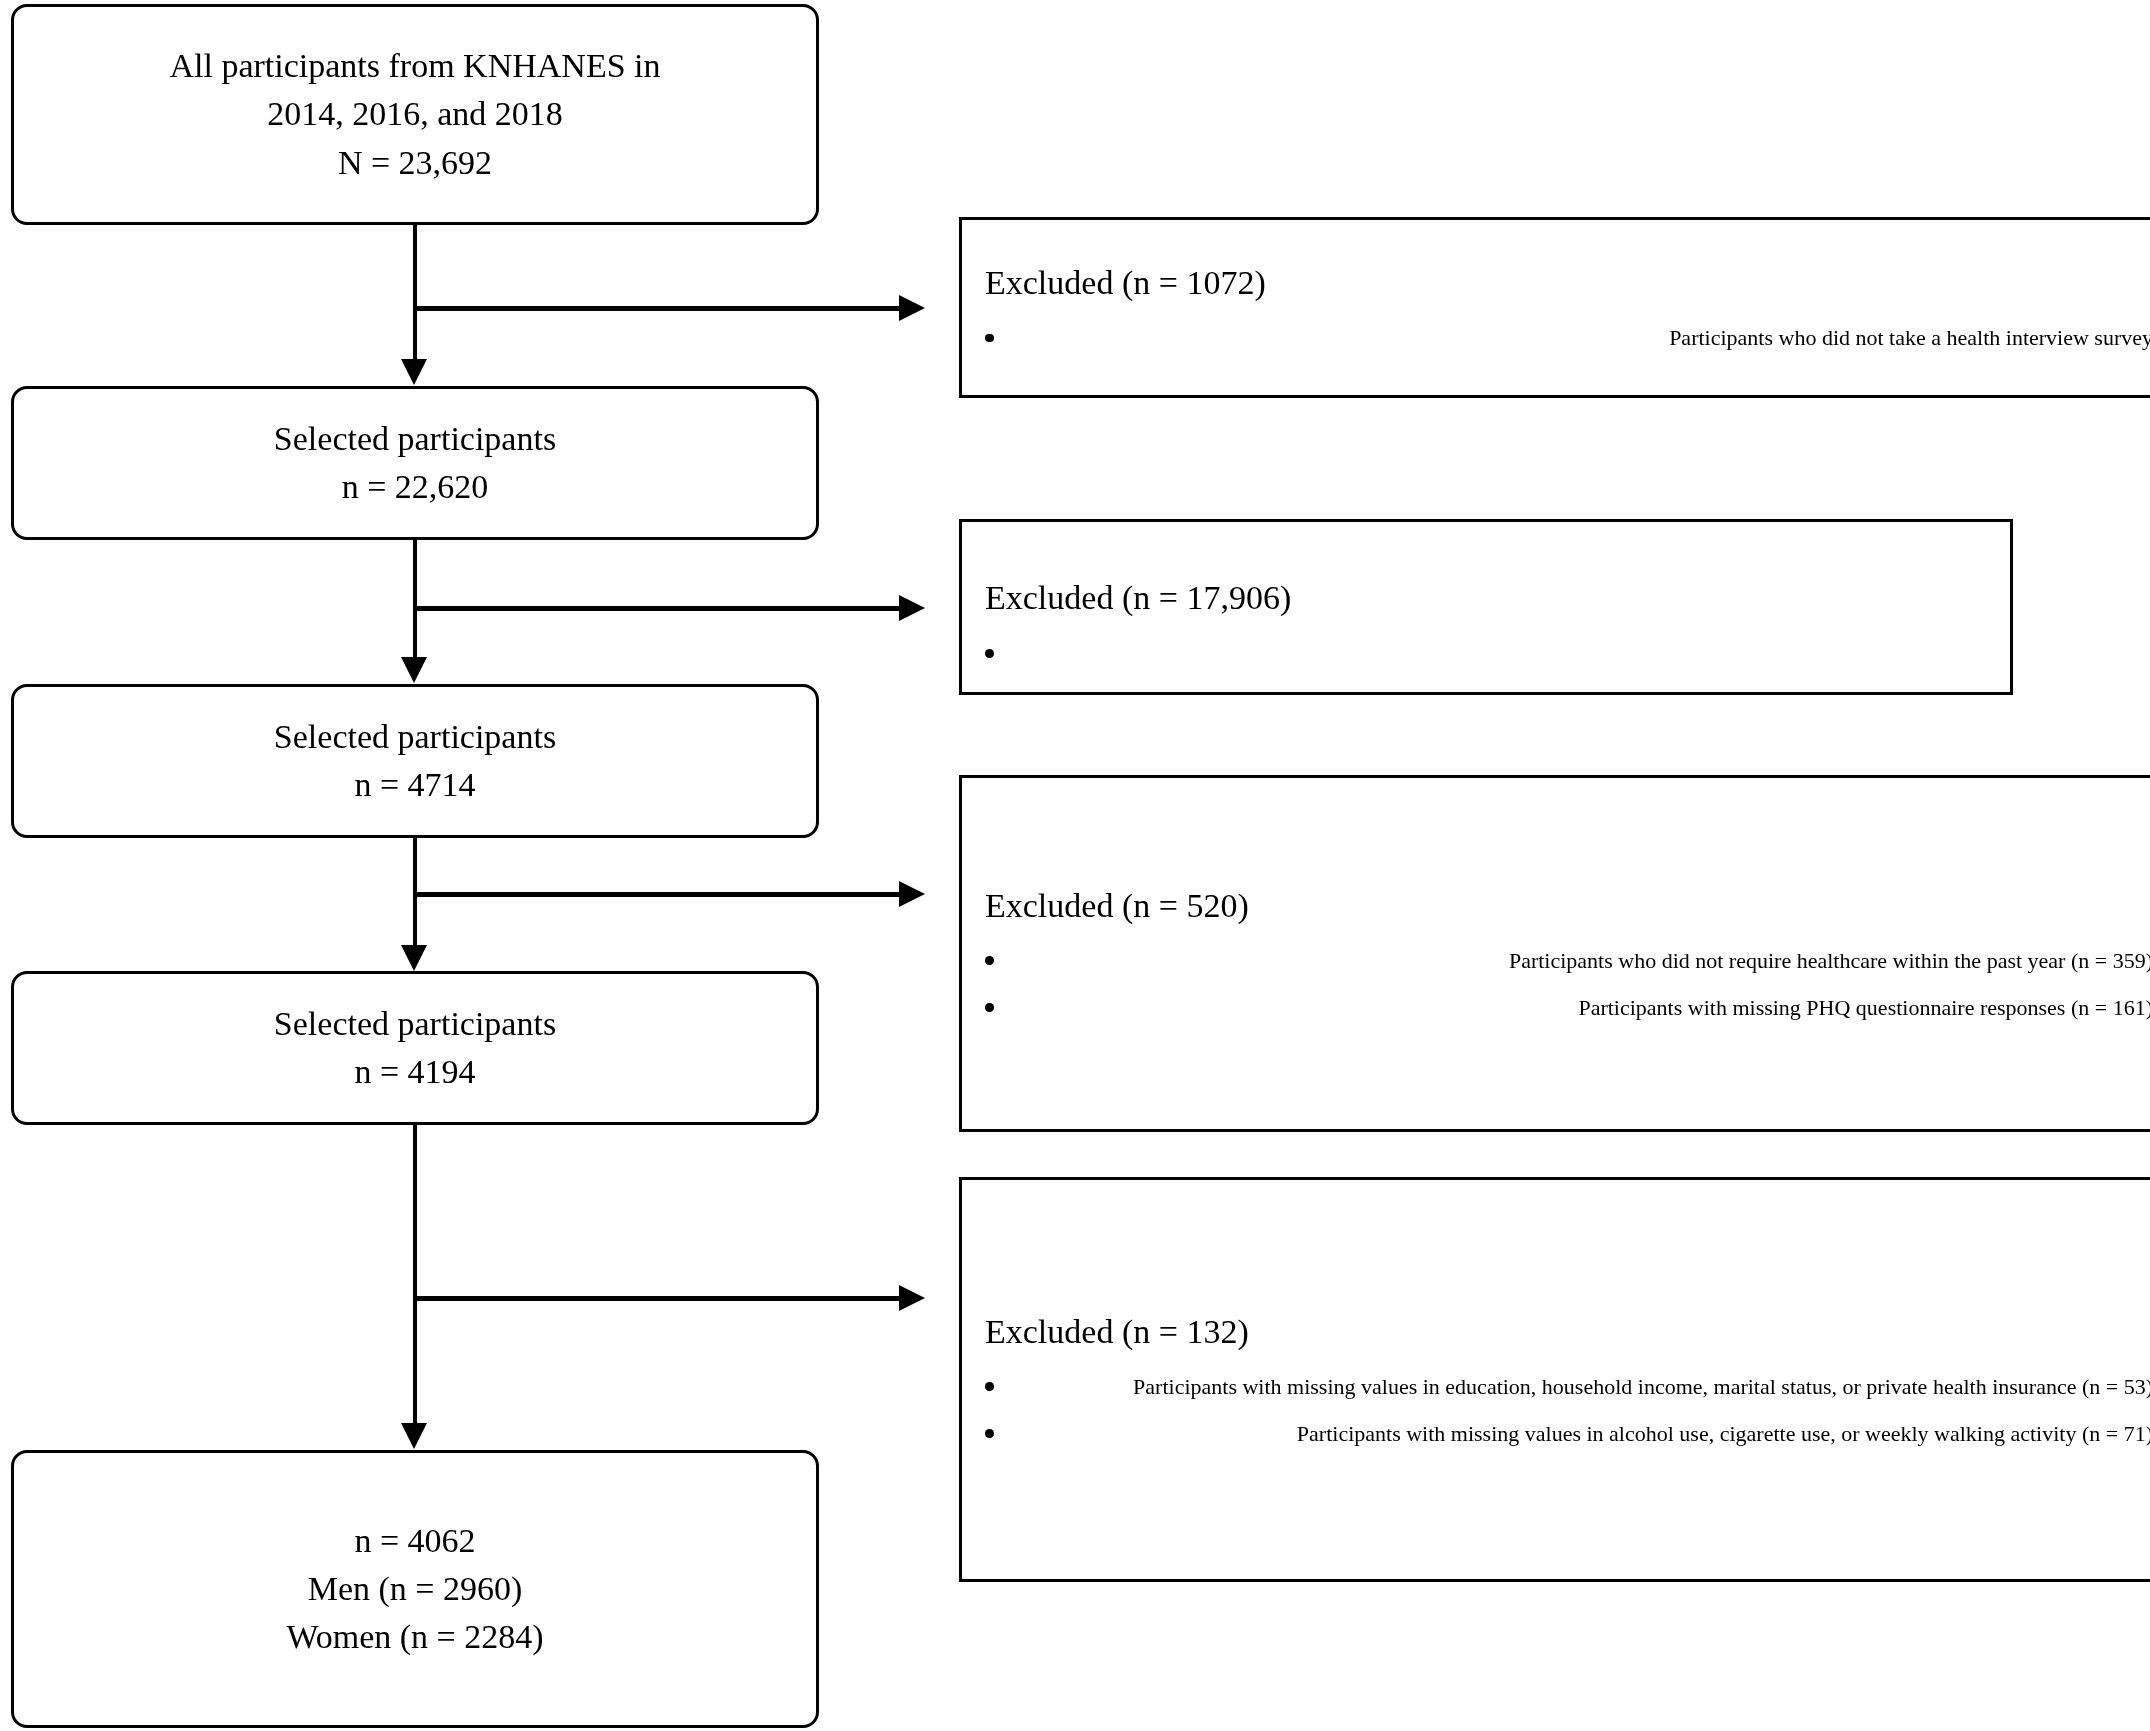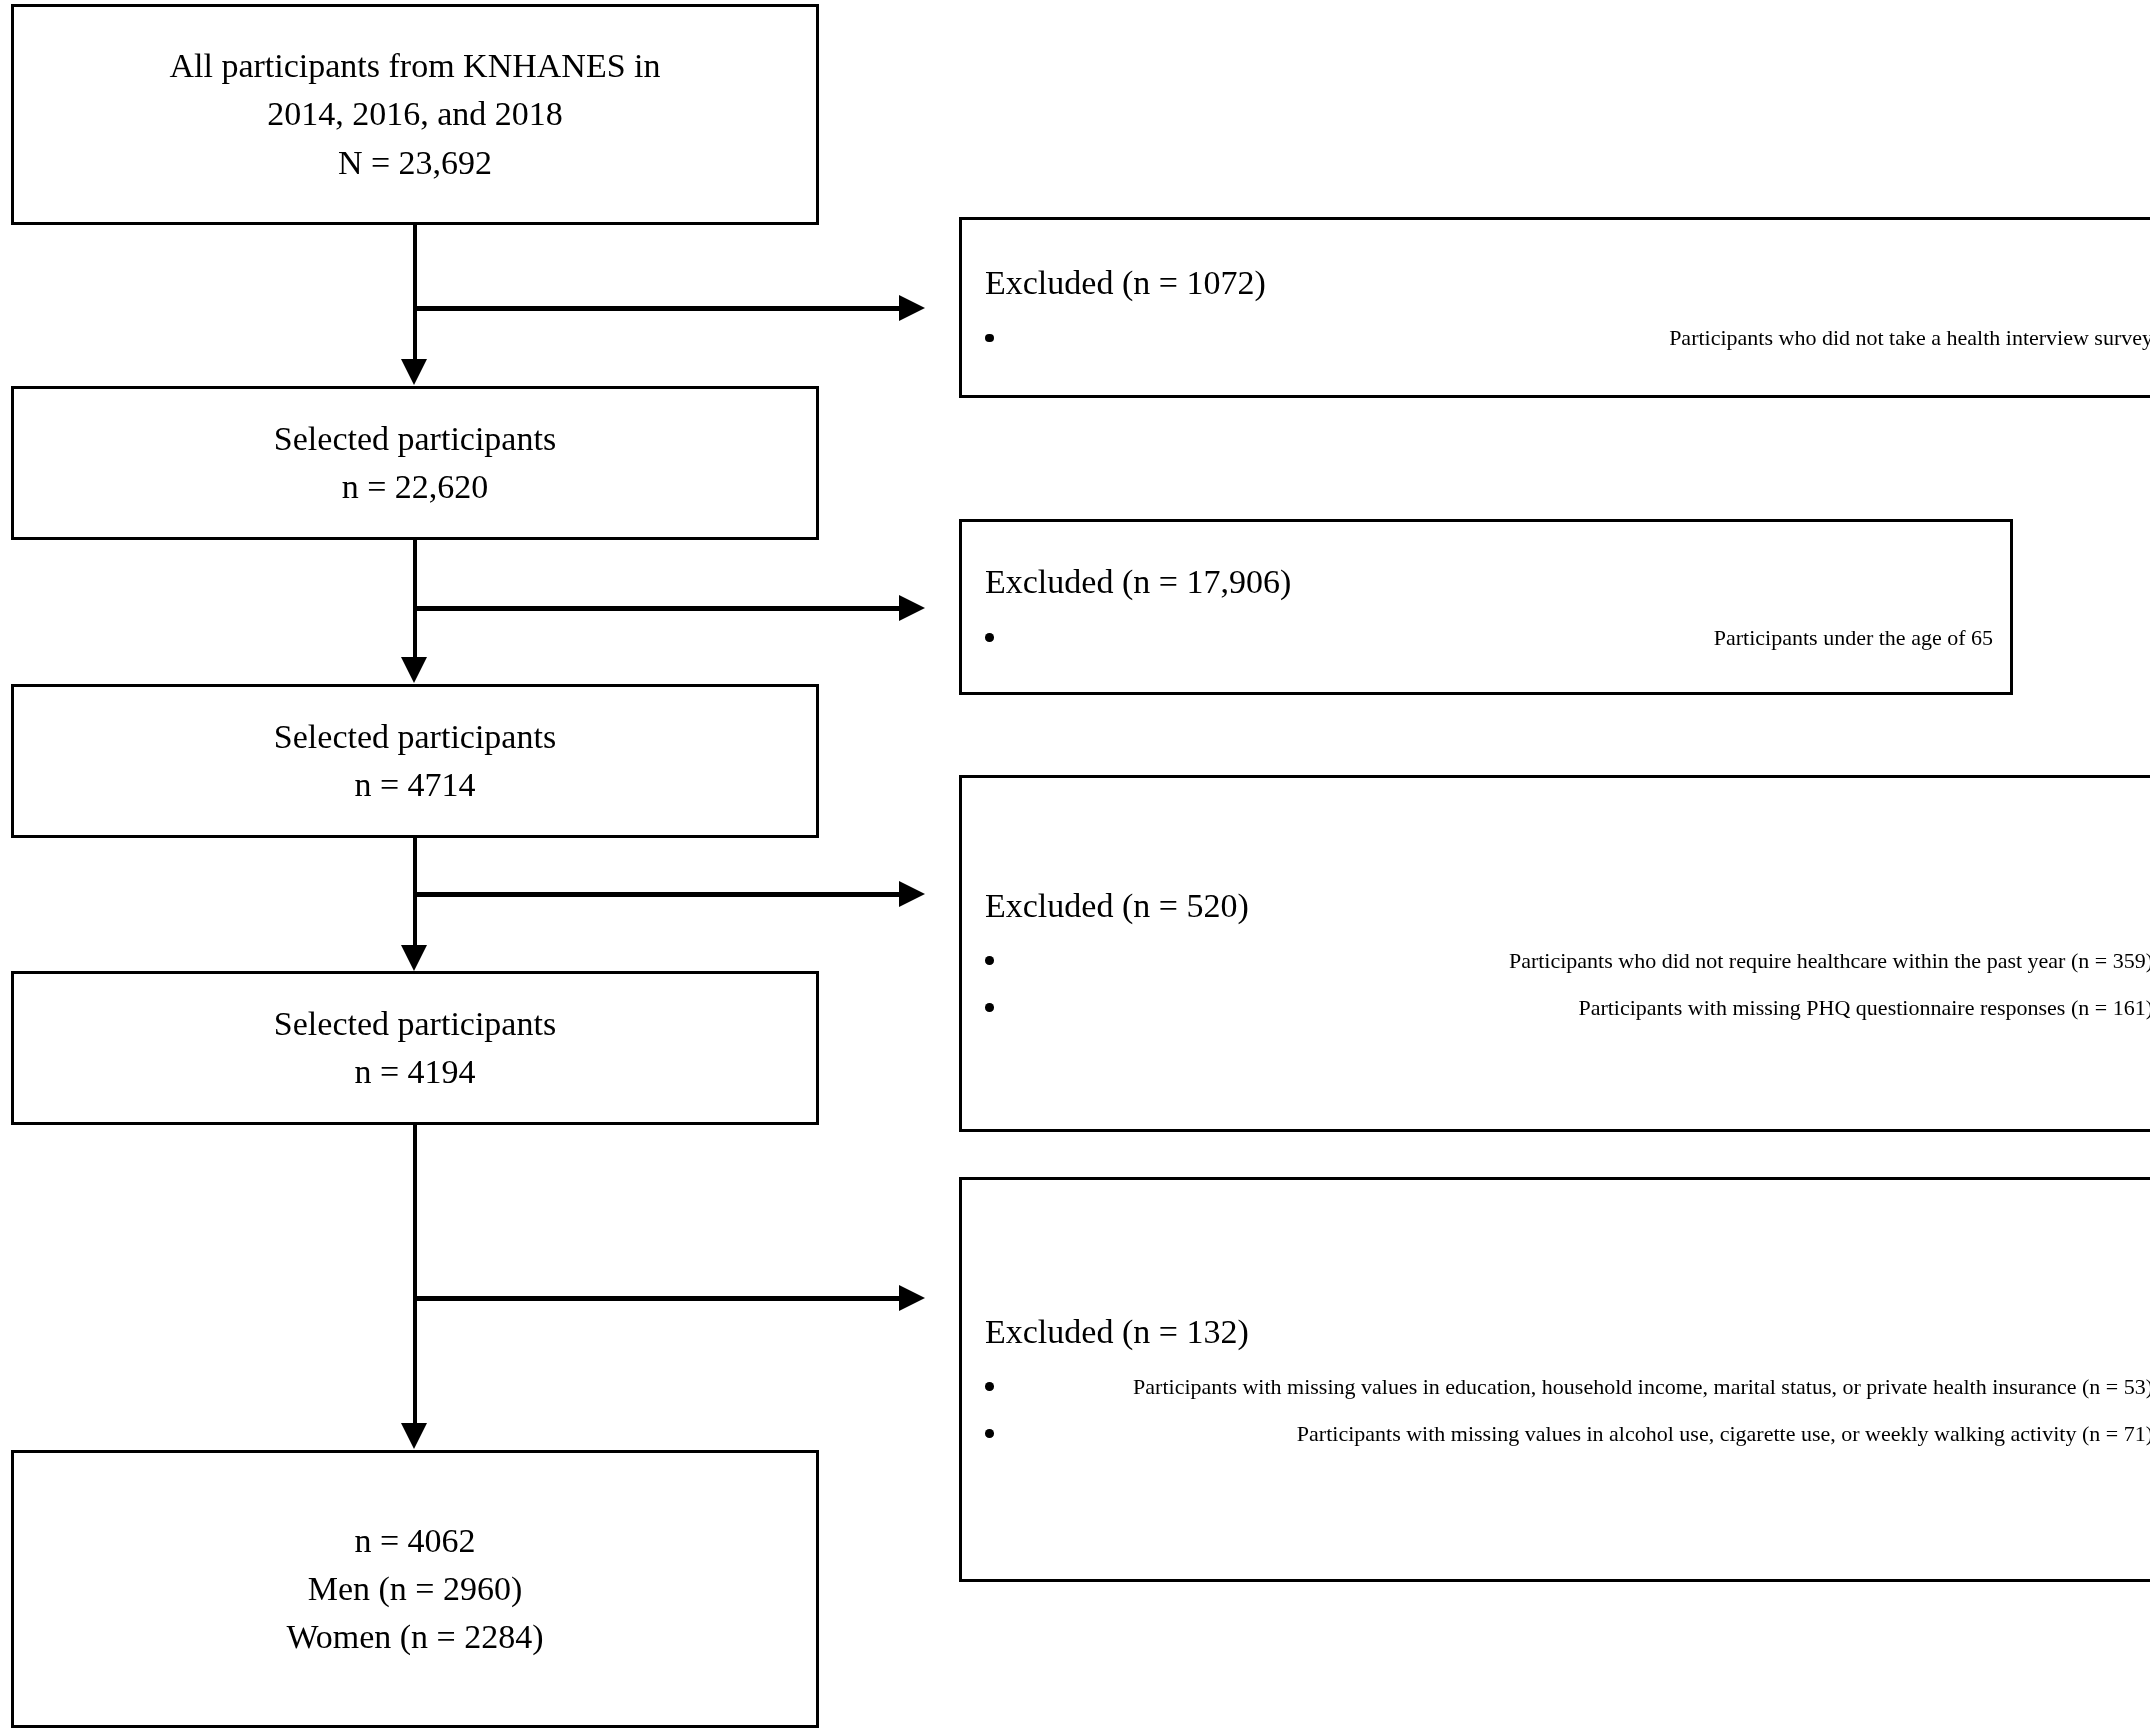--- a/index.html
+++ b/index.html
@@ -26,20 +26,21 @@
     box-sizing: border-box;
     border: 3.5px solid #000000;
     background: #ffffff;
     display: flex;
     flex-direction: column;
     justify-content: center;
   }
   .box.left {
     align-items: center;
     text-align: center;
+    border-radius: 16px;
   }
   .box.right {
     align-items: flex-start;
     text-align: right;
     margin-left: 34px;
   }
 
   .line {
     font-size: 34px;
     line-height: 1.42;
@@ -147,21 +148,20 @@
         <span>Participants who did not take a health interview survey</span>
       </li>
     </ul>
   </div>
 
   <div class="box right" style="left:925px; top:519px; width:1054px; height:176px;">
     <div class="excl-head">Excluded (n = 17,906)</div>
     <ul class="bullets">
       <li>
         <span class="dot"></span>
-        <span>Participants under the age of 65</span>
       </li>
     </ul>
   </div>
 
   <div class="box right" style="left:925px; top:775px; width:1214px; height:357px;">
     <div class="excl-head">Excluded (n = 520)</div>
     <ul class="bullets">
       <li>
         <span class="dot"></span>
         <span>Participants who did not require healthcare within the past year (n = 359)</span>

